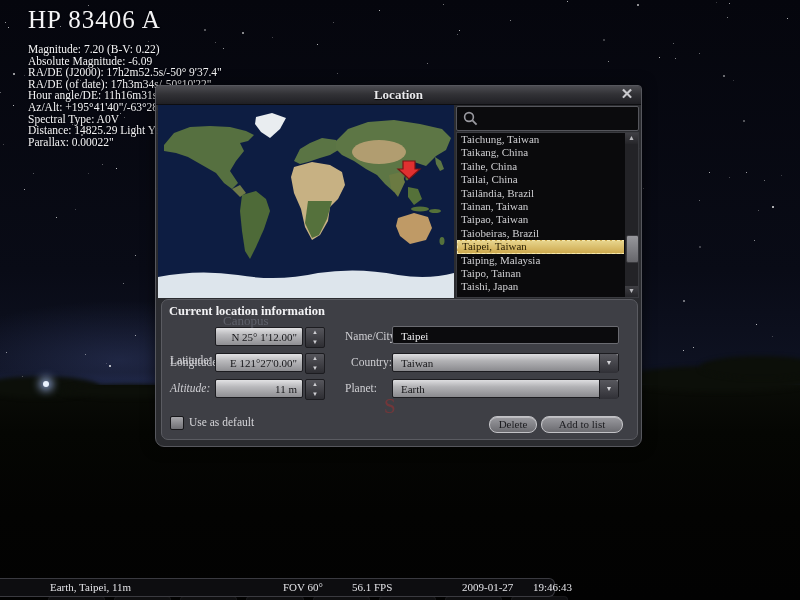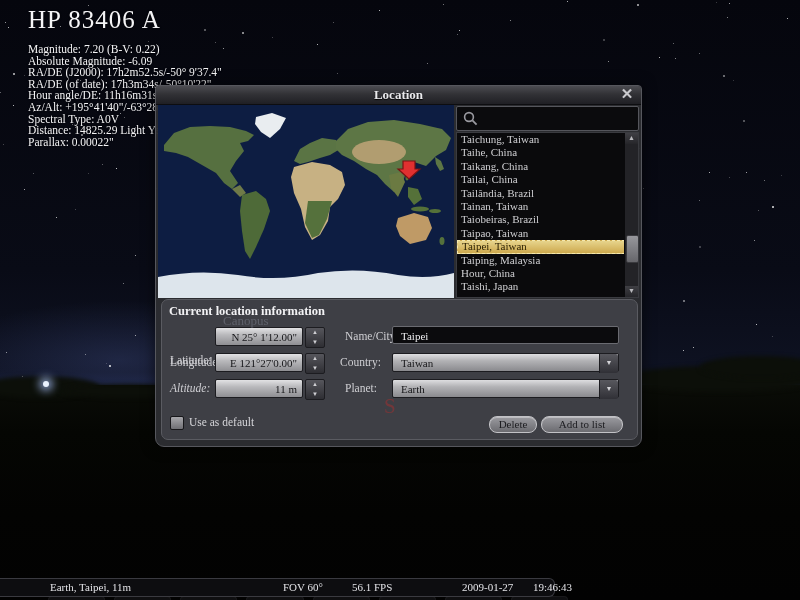--- a/index.html
+++ b/index.html
@@ -328,30 +328,30 @@
   <div id="search-box" class="abs" title="">
     <svg id="search-icon" width="17" height="17" viewBox="0 0 17 17">
       <circle cx="7" cy="7" r="4.4" fill="none" stroke="#9a9aa0" stroke-width="1.6"></circle>
       <line x1="10.4" y1="10.4" x2="14.6" y2="14.6" stroke="#9a9aa0" stroke-width="1.8"></line>
     </svg>
   </div>
 
   <div id="city-list" class="abs">
     <div id="city-rows">
         <div class="city-row">Taichung, Taiwan</div>
+        <div class="city-row">Taikang, China</div>
         <div class="city-row">Taihe, China</div>
-        <div class="city-row">Taikang, China</div>
         <div class="city-row">Tailai, China</div>
         <div class="city-row">Tailândia, Brazil</div>
         <div class="city-row">Tainan, Taiwan</div>
+        <div class="city-row">Taipao, Taiwan</div>
         <div class="city-row">Taiobeiras, Brazil</div>
-        <div class="city-row">Taipao, Taiwan</div>
         <div class="city-row selected">Taipei, Taiwan</div>
         <div class="city-row">Taiping, Malaysia</div>
-        <div class="city-row">Hour, China</div>
+        <div class="city-row">Taipo, Tainan</div>
         <div class="city-row">Taishi, Japan</div>
         <div class="city-row">Taitung, Taiwan</div>
       </div>
     <div id="list-scrollbar">
       <div id="sb-up" class="sb-btn">▲</div>
       <div id="sb-thumb"></div>
       <div id="sb-down" class="sb-btn">▼</div>
     </div>
   </div>
 
@@ -375,21 +375,21 @@
     <div class="fld-label" style="left:8px;top:82px;font-style:italic;">Altitude:</div>
     <div class="spin-field" style="left:53px;top:79px;">11 m</div>
     <div class="spinner" style="left:143px;top:79px;">
       <span class="up">▲</span>
       <span class="dn">▼</span>
     </div>
 
     <div class="fld-label" style="left:183px;top:30px;">Name/City:</div>
     <div id="name-input" style="left:230px;top:26px;">Taipei</div>
 
-    <div class="fld-label" style="left:178px;top:56px;">Country:</div>
+    <div class="fld-label" style="left:189px;top:56px;">Country:</div>
     <div class="dropdown" style="left:230px;top:53px;">
       <span>Taiwan</span>
       <span class="dd-arrow">▼</span>
     </div>
 
     <div class="fld-label" style="left:183px;top:82px;">Planet:</div>
     <div class="dropdown" style="left:230px;top:79px;">
       <span>Earth</span>
       <span class="dd-arrow">▼</span>
     </div>

